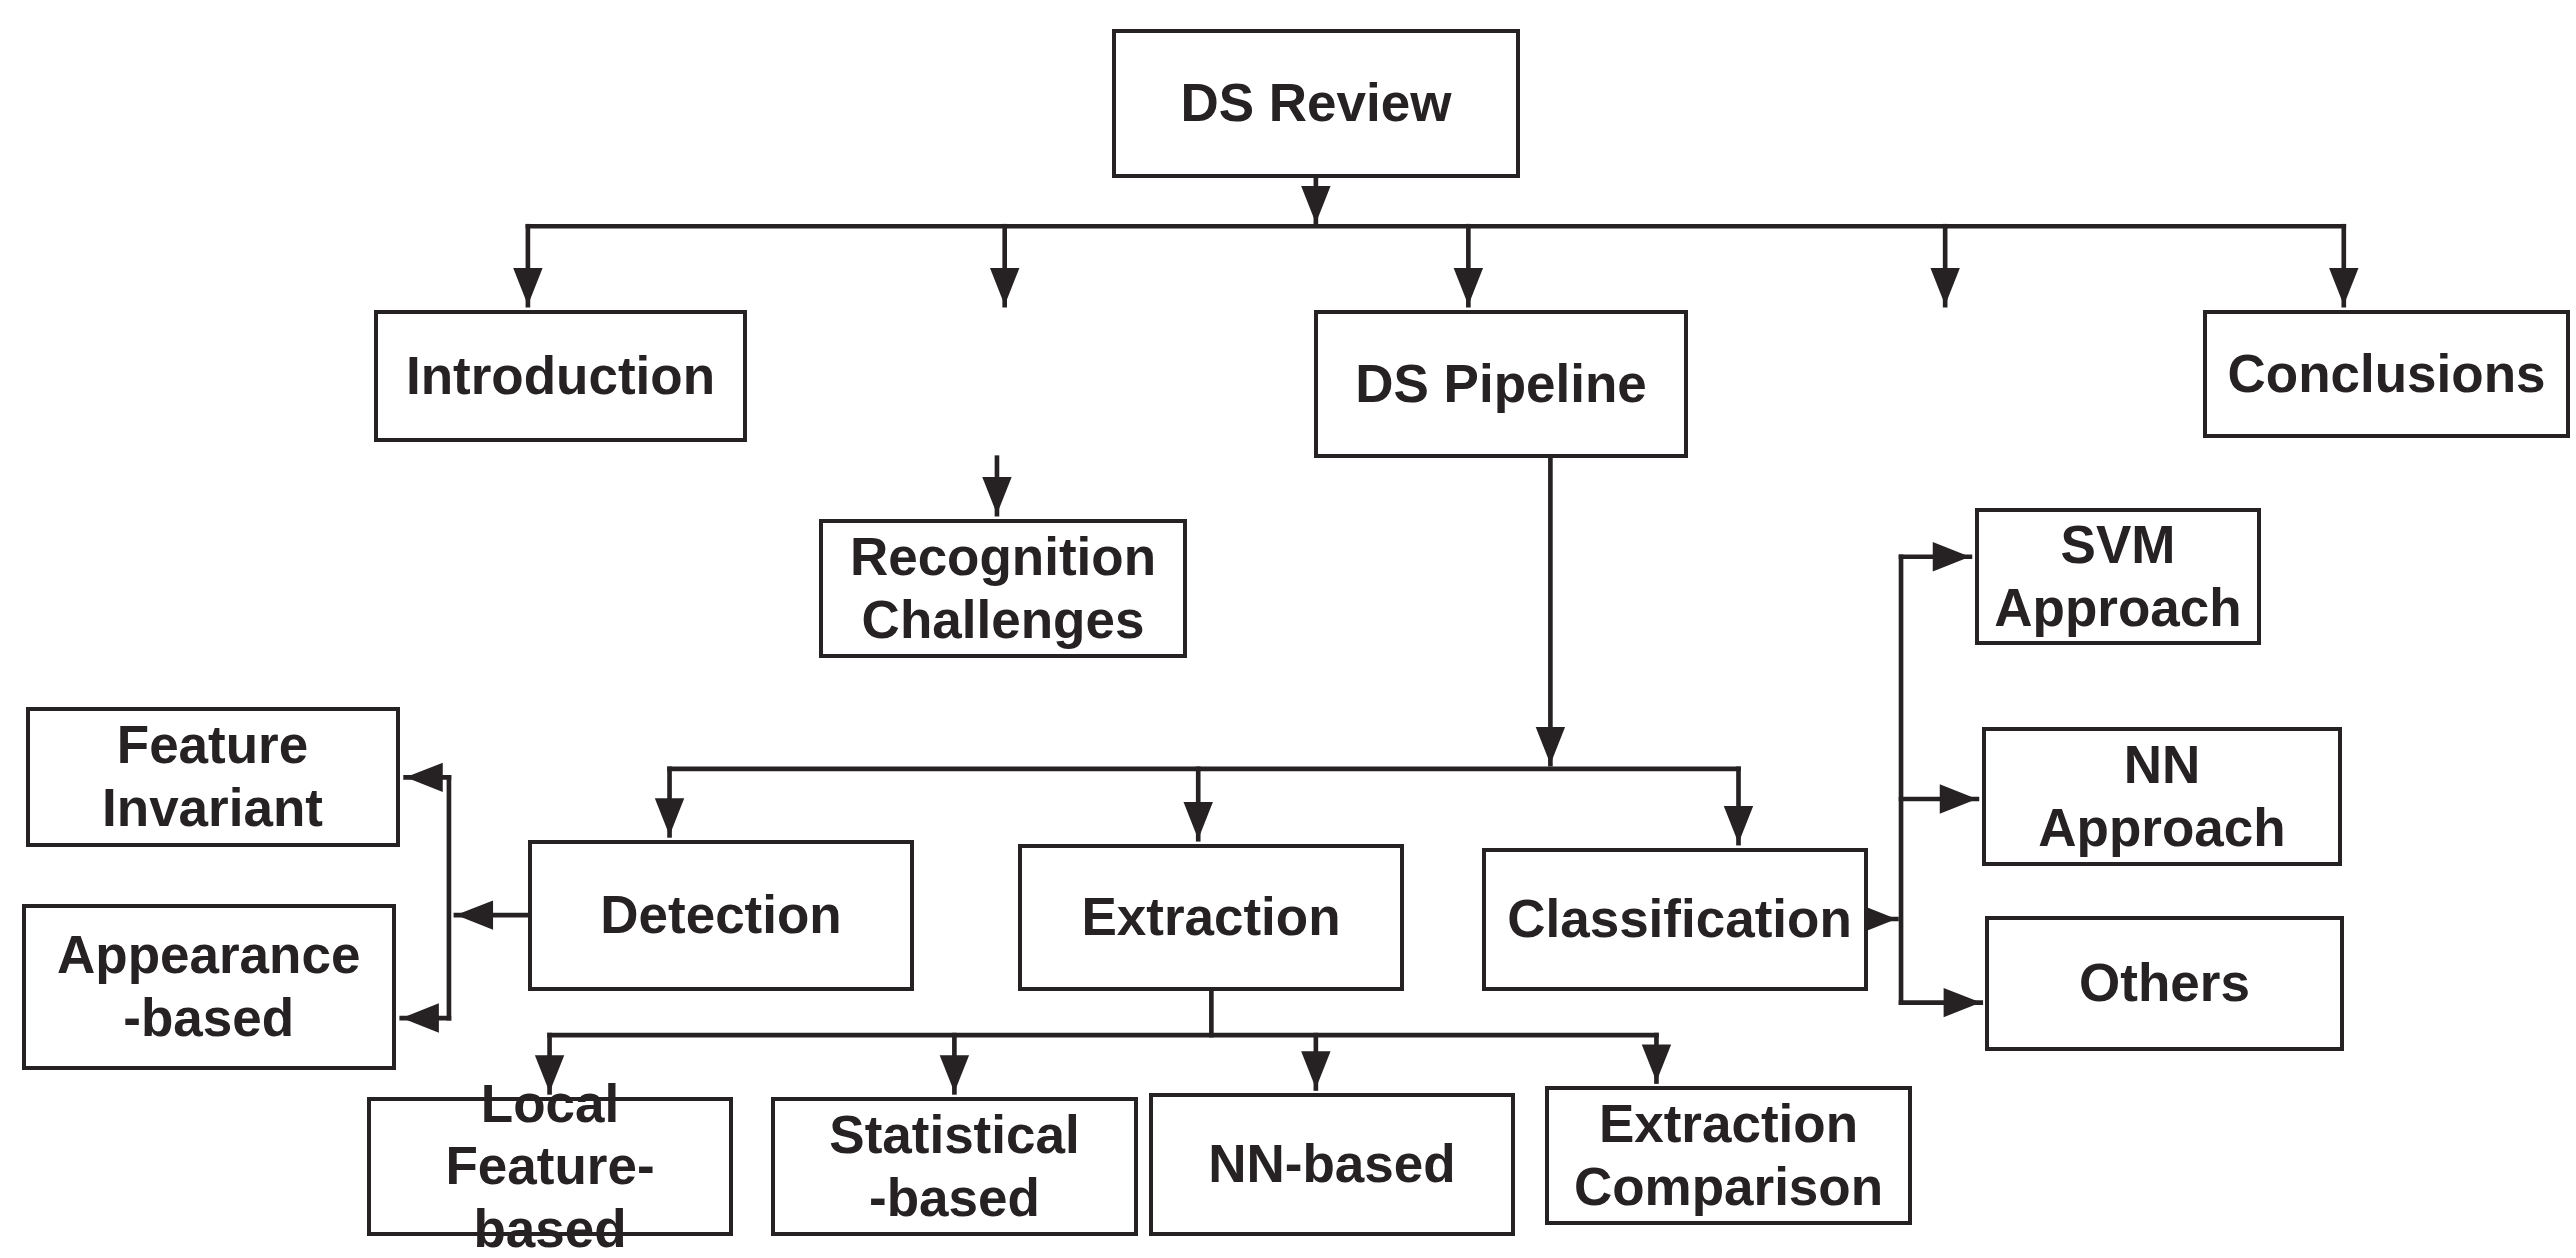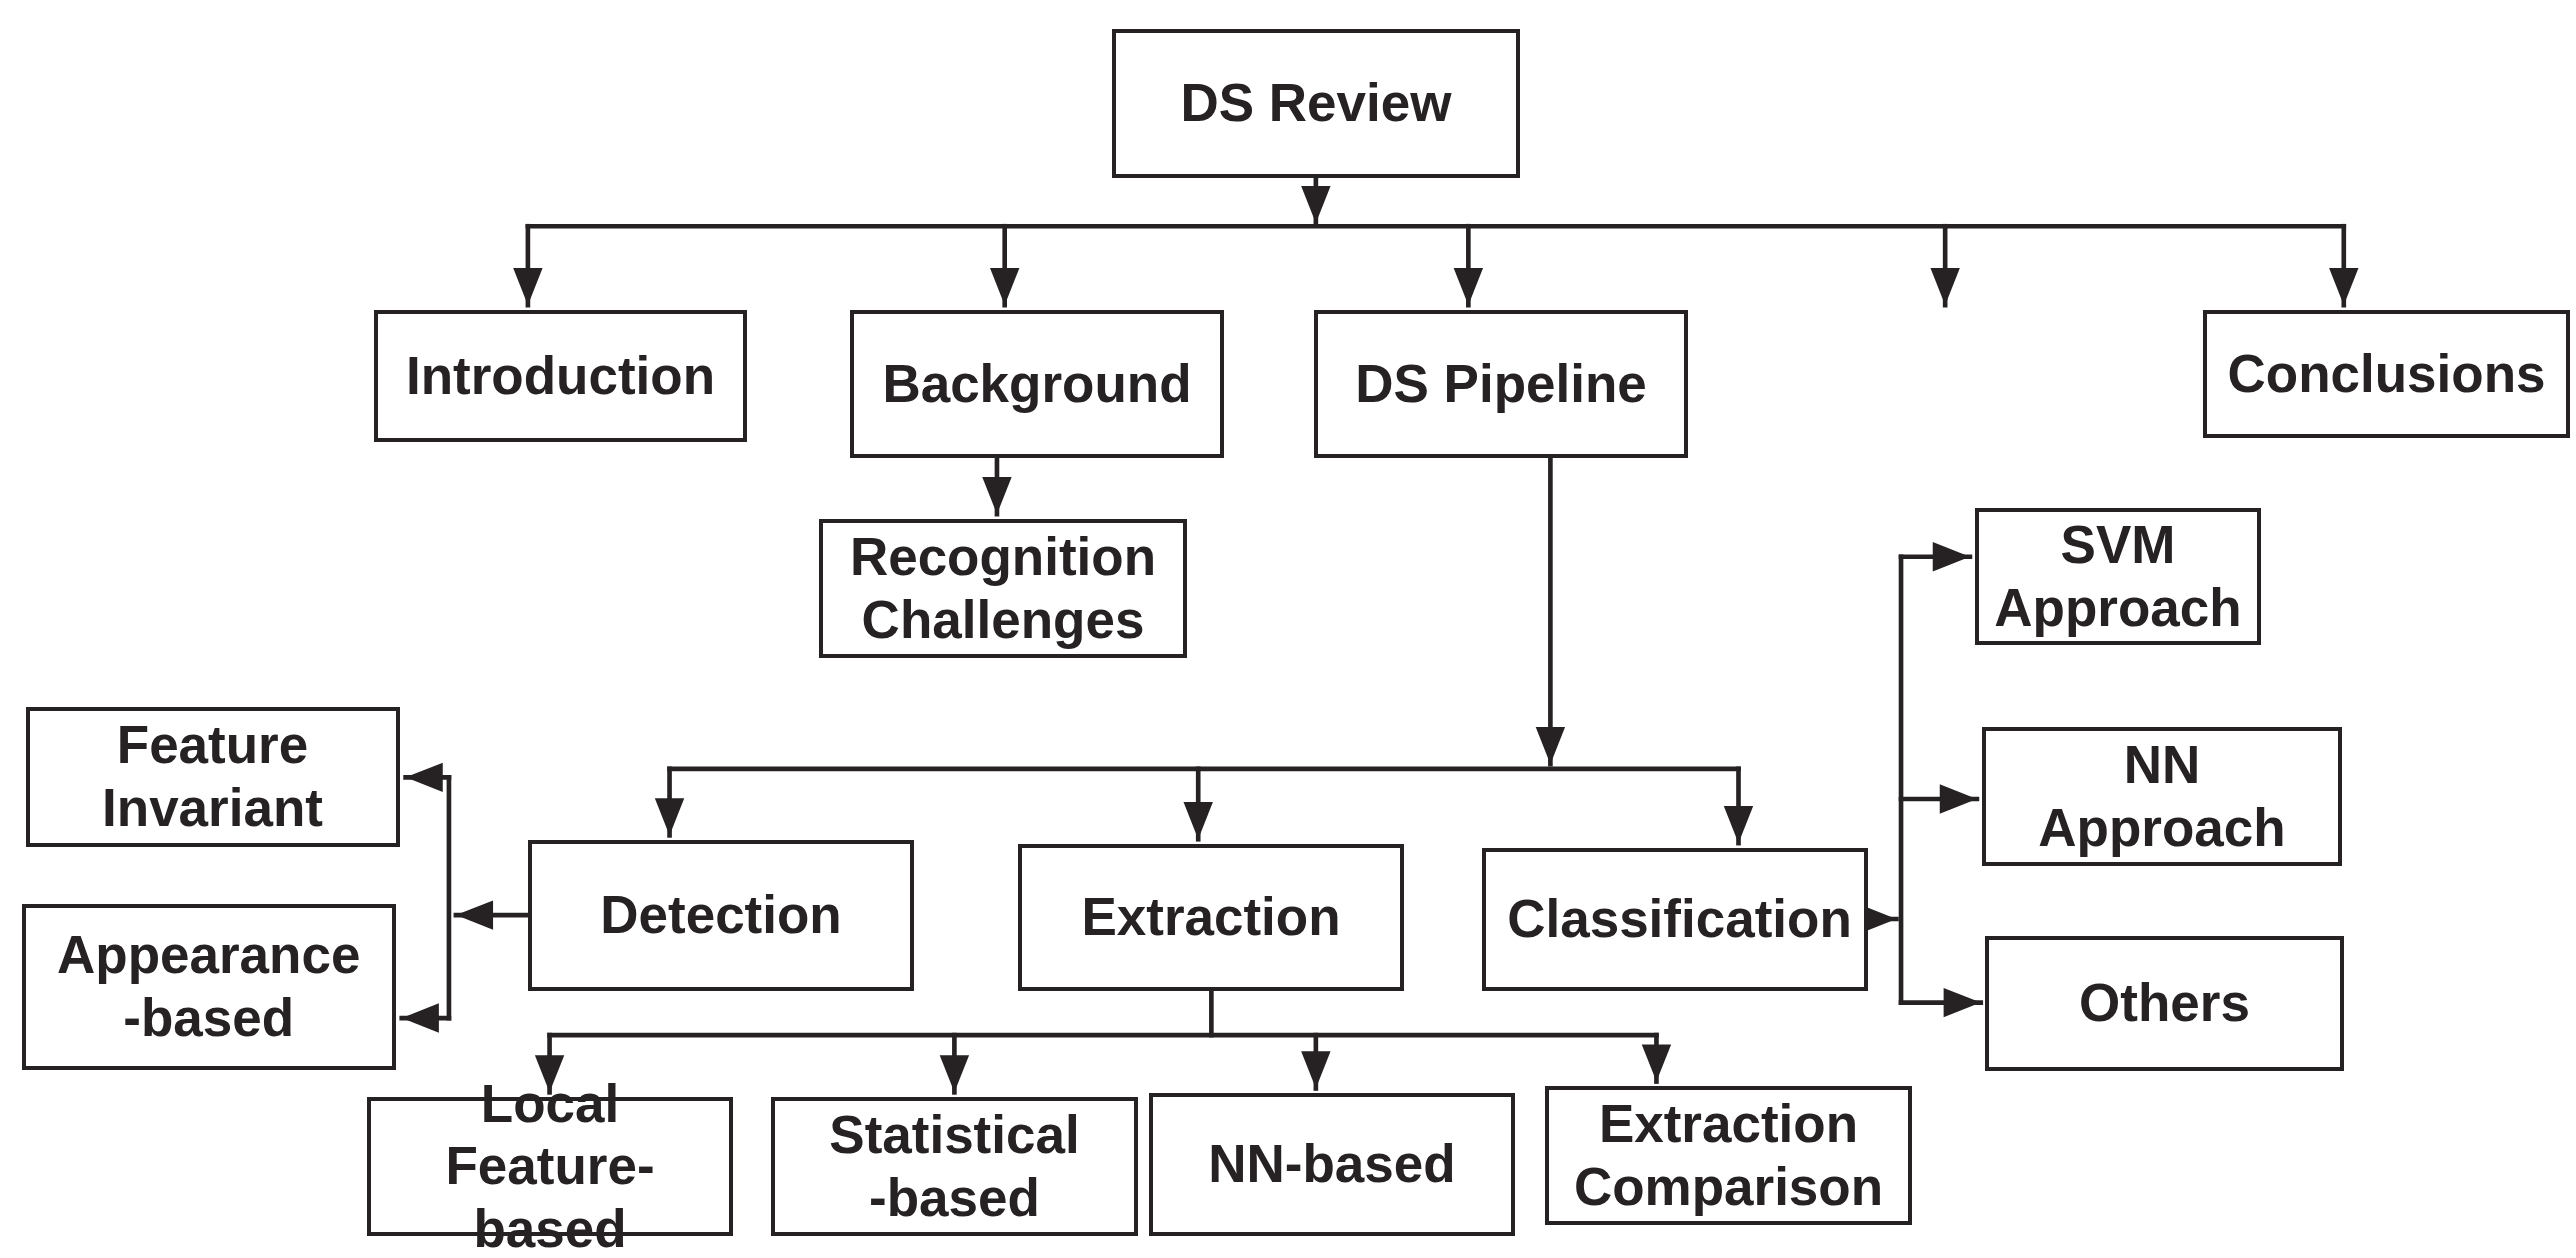--- a/index.html
+++ b/index.html
@@ -93,21 +93,20 @@
     <path class="edge" d="M2456,719 L2456,1295"></path>
     <path class="edge" d="M2456,719 L2545,719" marker-end="url(#arr)"></path>
     <path class="edge" d="M2456,1032 L2554,1032" marker-end="url(#arr)"></path>
     <path class="edge" d="M2456,1295 L2559,1295" marker-end="url(#arr)"></path>
   </svg>
 
   <div class="node" style="left:1112px;top:29px;width:408px;height:149px;">DS Review</div>
 
   <div class="node" style="left:374px;top:310px;width:373px;height:132px;">Introduction</div>
 
-  <div class="node" style="left:850px;top:310px;width:374px;height:148px;">Background</div>
 
   <div class="node" style="left:1314px;top:310px;width:374px;height:148px;">DS Pipeline</div>
 
 
   <div class="node" style="left:2203px;top:310px;width:367px;height:128px;">Conclusions</div>
 
   <div class="node" style="left:819px;top:519px;width:368px;height:139px;">Recognition
 Challenges</div>
 
   <div class="node" style="left:25.5px;top:707px;width:374px;height:140px;">Feature
@@ -121,21 +120,21 @@
   <div class="node" style="left:1018px;top:844px;width:386px;height:147px;">Extraction</div>
 
   <div class="node" style="left:1482px;top:848px;width:386px;height:143px;padding-left:9px;">Classification</div>
 
   <div class="node" style="left:1975px;top:508px;width:286px;height:137px;">SVM
 Approach</div>
 
   <div class="node" style="left:1982px;top:727px;width:360px;height:139px;">NN
 Approach</div>
 
-  <div class="node" style="left:1985px;top:916px;width:359px;height:135px;margin-top:20px;">Others</div>
+  <div class="node" style="left:1985px;top:916px;width:359px;height:135px;">Others</div>
 
   <div class="node" style="left:367px;top:1097px;width:366px;height:139px;">Local
 Feature-based</div>
 
   <div class="node" style="left:771px;top:1097px;width:367px;height:139px;">Statistical
 -based</div>
 
   <div class="node" style="left:1149px;top:1093px;width:366px;height:143px;">NN-based</div>
 
   <div class="node" style="left:1545px;top:1086px;width:367px;height:139px;">Extraction

